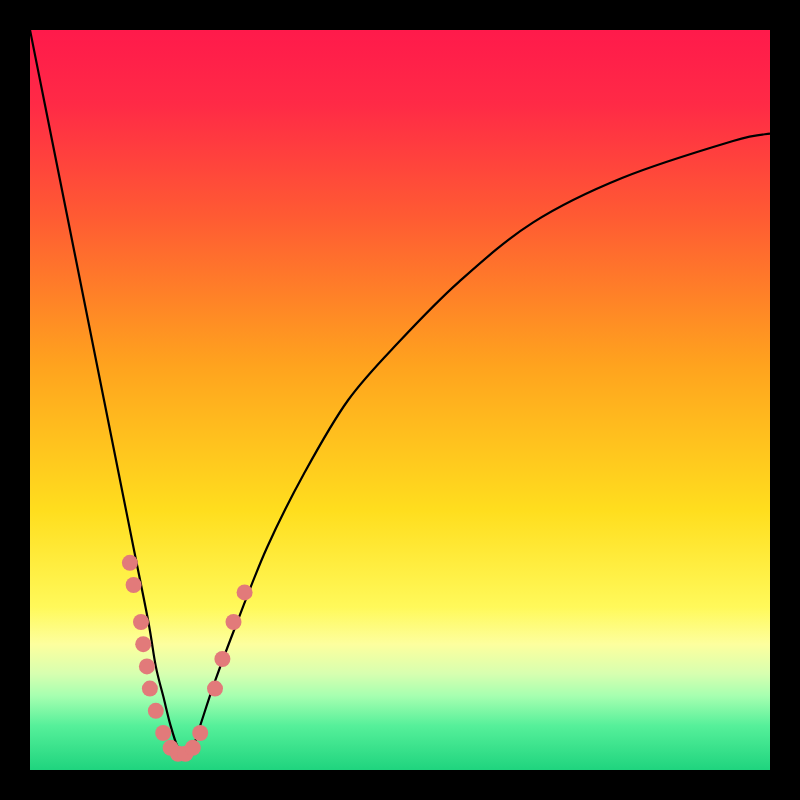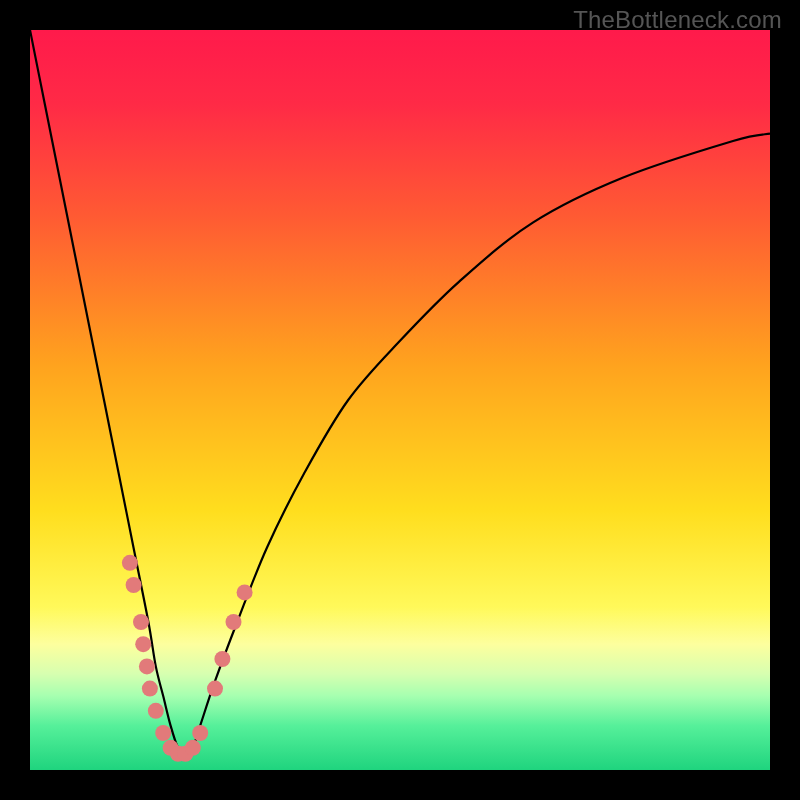--- a/index.html
+++ b/index.html
@@ -77,14 +77,13 @@
           <circle cx="155.4" cy="723.72" r="8" fill="#e27a7a"></circle>
           <circle cx="162.8" cy="717.8" r="8" fill="#e27a7a"></circle>
           <circle cx="170.20000000000002" cy="703" r="8" fill="#e27a7a"></circle>
           <circle cx="185" cy="658.6" r="8" fill="#e27a7a"></circle>
           <circle cx="192.4" cy="629" r="8" fill="#e27a7a"></circle>
           <circle cx="203.50000000000003" cy="592" r="8" fill="#e27a7a"></circle>
           <circle cx="214.6" cy="562.4" r="8" fill="#e27a7a"></circle>
         </g>
     </svg>
   </div>
-  <div class="watermark">TheBottleneck.com</div>
 </div>
 
 </body></html>

